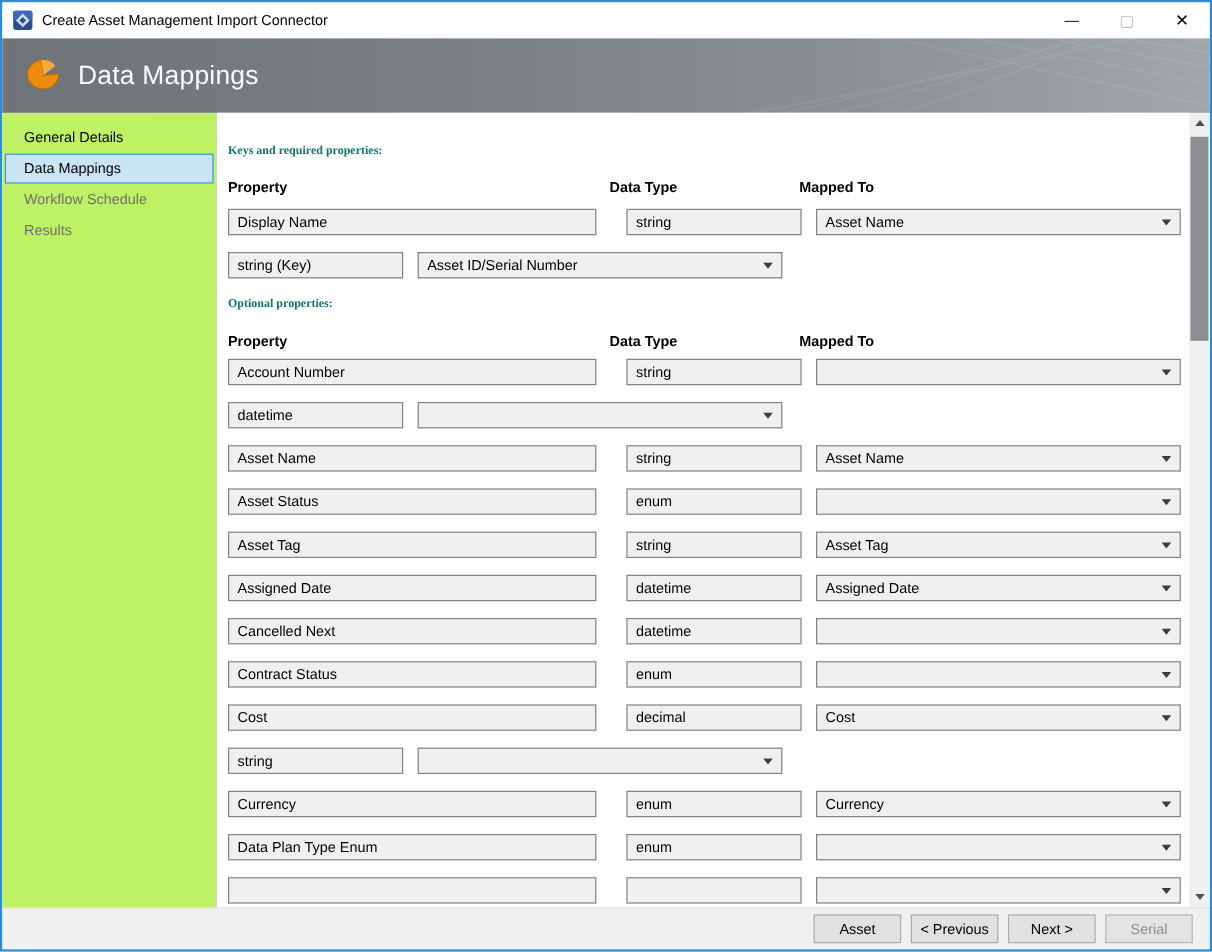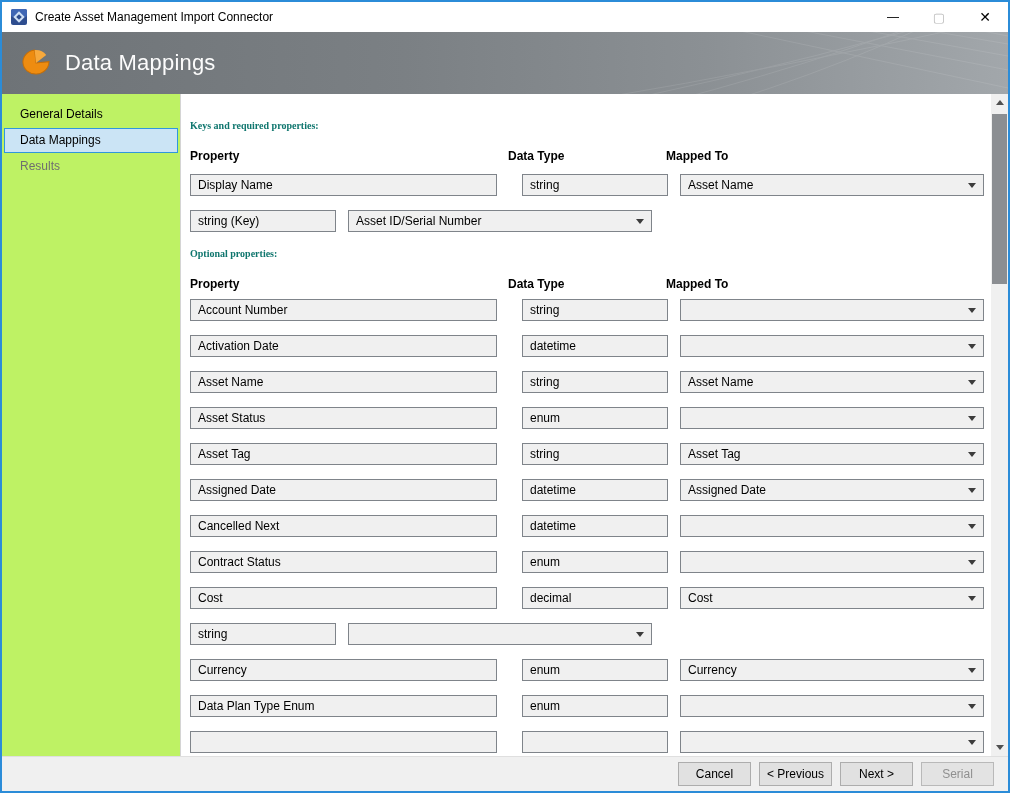--- a/index.html
+++ b/index.html
@@ -118,20 +118,21 @@
       </svg>
     </span>
     <span class="banner-title">Data Mappings</span>
   </div>
 
   <div class="main">
 
     <div class="sidebar">
       <div class="side-item">General Details</div>
       <div class="side-item selected">Data Mappings</div>
+      <div class="side-item future">Workflow Schedule</div>
       <div class="side-item future">Results</div>
     </div>
 
     <div class="content">
 
       <div class="sec-heading">Keys and required properties:</div>
       <div class="col-headers">
         <span class="col-prop">Property</span>
         <span class="col-dtype">Data Type</span>
         <span class="col-map">Mapped To</span>
@@ -167,21 +168,20 @@
           <div class="prop-row">
             <div class="tbox property">Account Number</div>
             <div class="tbox dtype">string</div>
             <div class="tbox dropdown">
               <span></span>
               <span class="caret"></span>
             </div>
           </div>
 
           <div class="prop-row">
-            <div class="tbox property">Activation Date</div>
             <div class="tbox dtype">datetime</div>
             <div class="tbox dropdown">
               <span></span>
               <span class="caret"></span>
             </div>
           </div>
 
           <div class="prop-row">
             <div class="tbox property">Asset Name</div>
             <div class="tbox dtype">string</div>
@@ -290,19 +290,19 @@
         <div class="sb-thumb"></div>
       </div>
       <div class="sb-btn">
           <span class="tri-down"></span>
         </div>
     </div>
 
   </div>
 
   <div class="footer">
-    <button class="btn">Cancel</button>
+    <button class="btn">Asset</button>
     <button class="btn">&lt; Previous</button>
     <button class="btn">Next &gt;</button>
     <button class="btn disabled" disabled="">Serial</button>
   </div>
 
 </div>
 
 </body></html>

